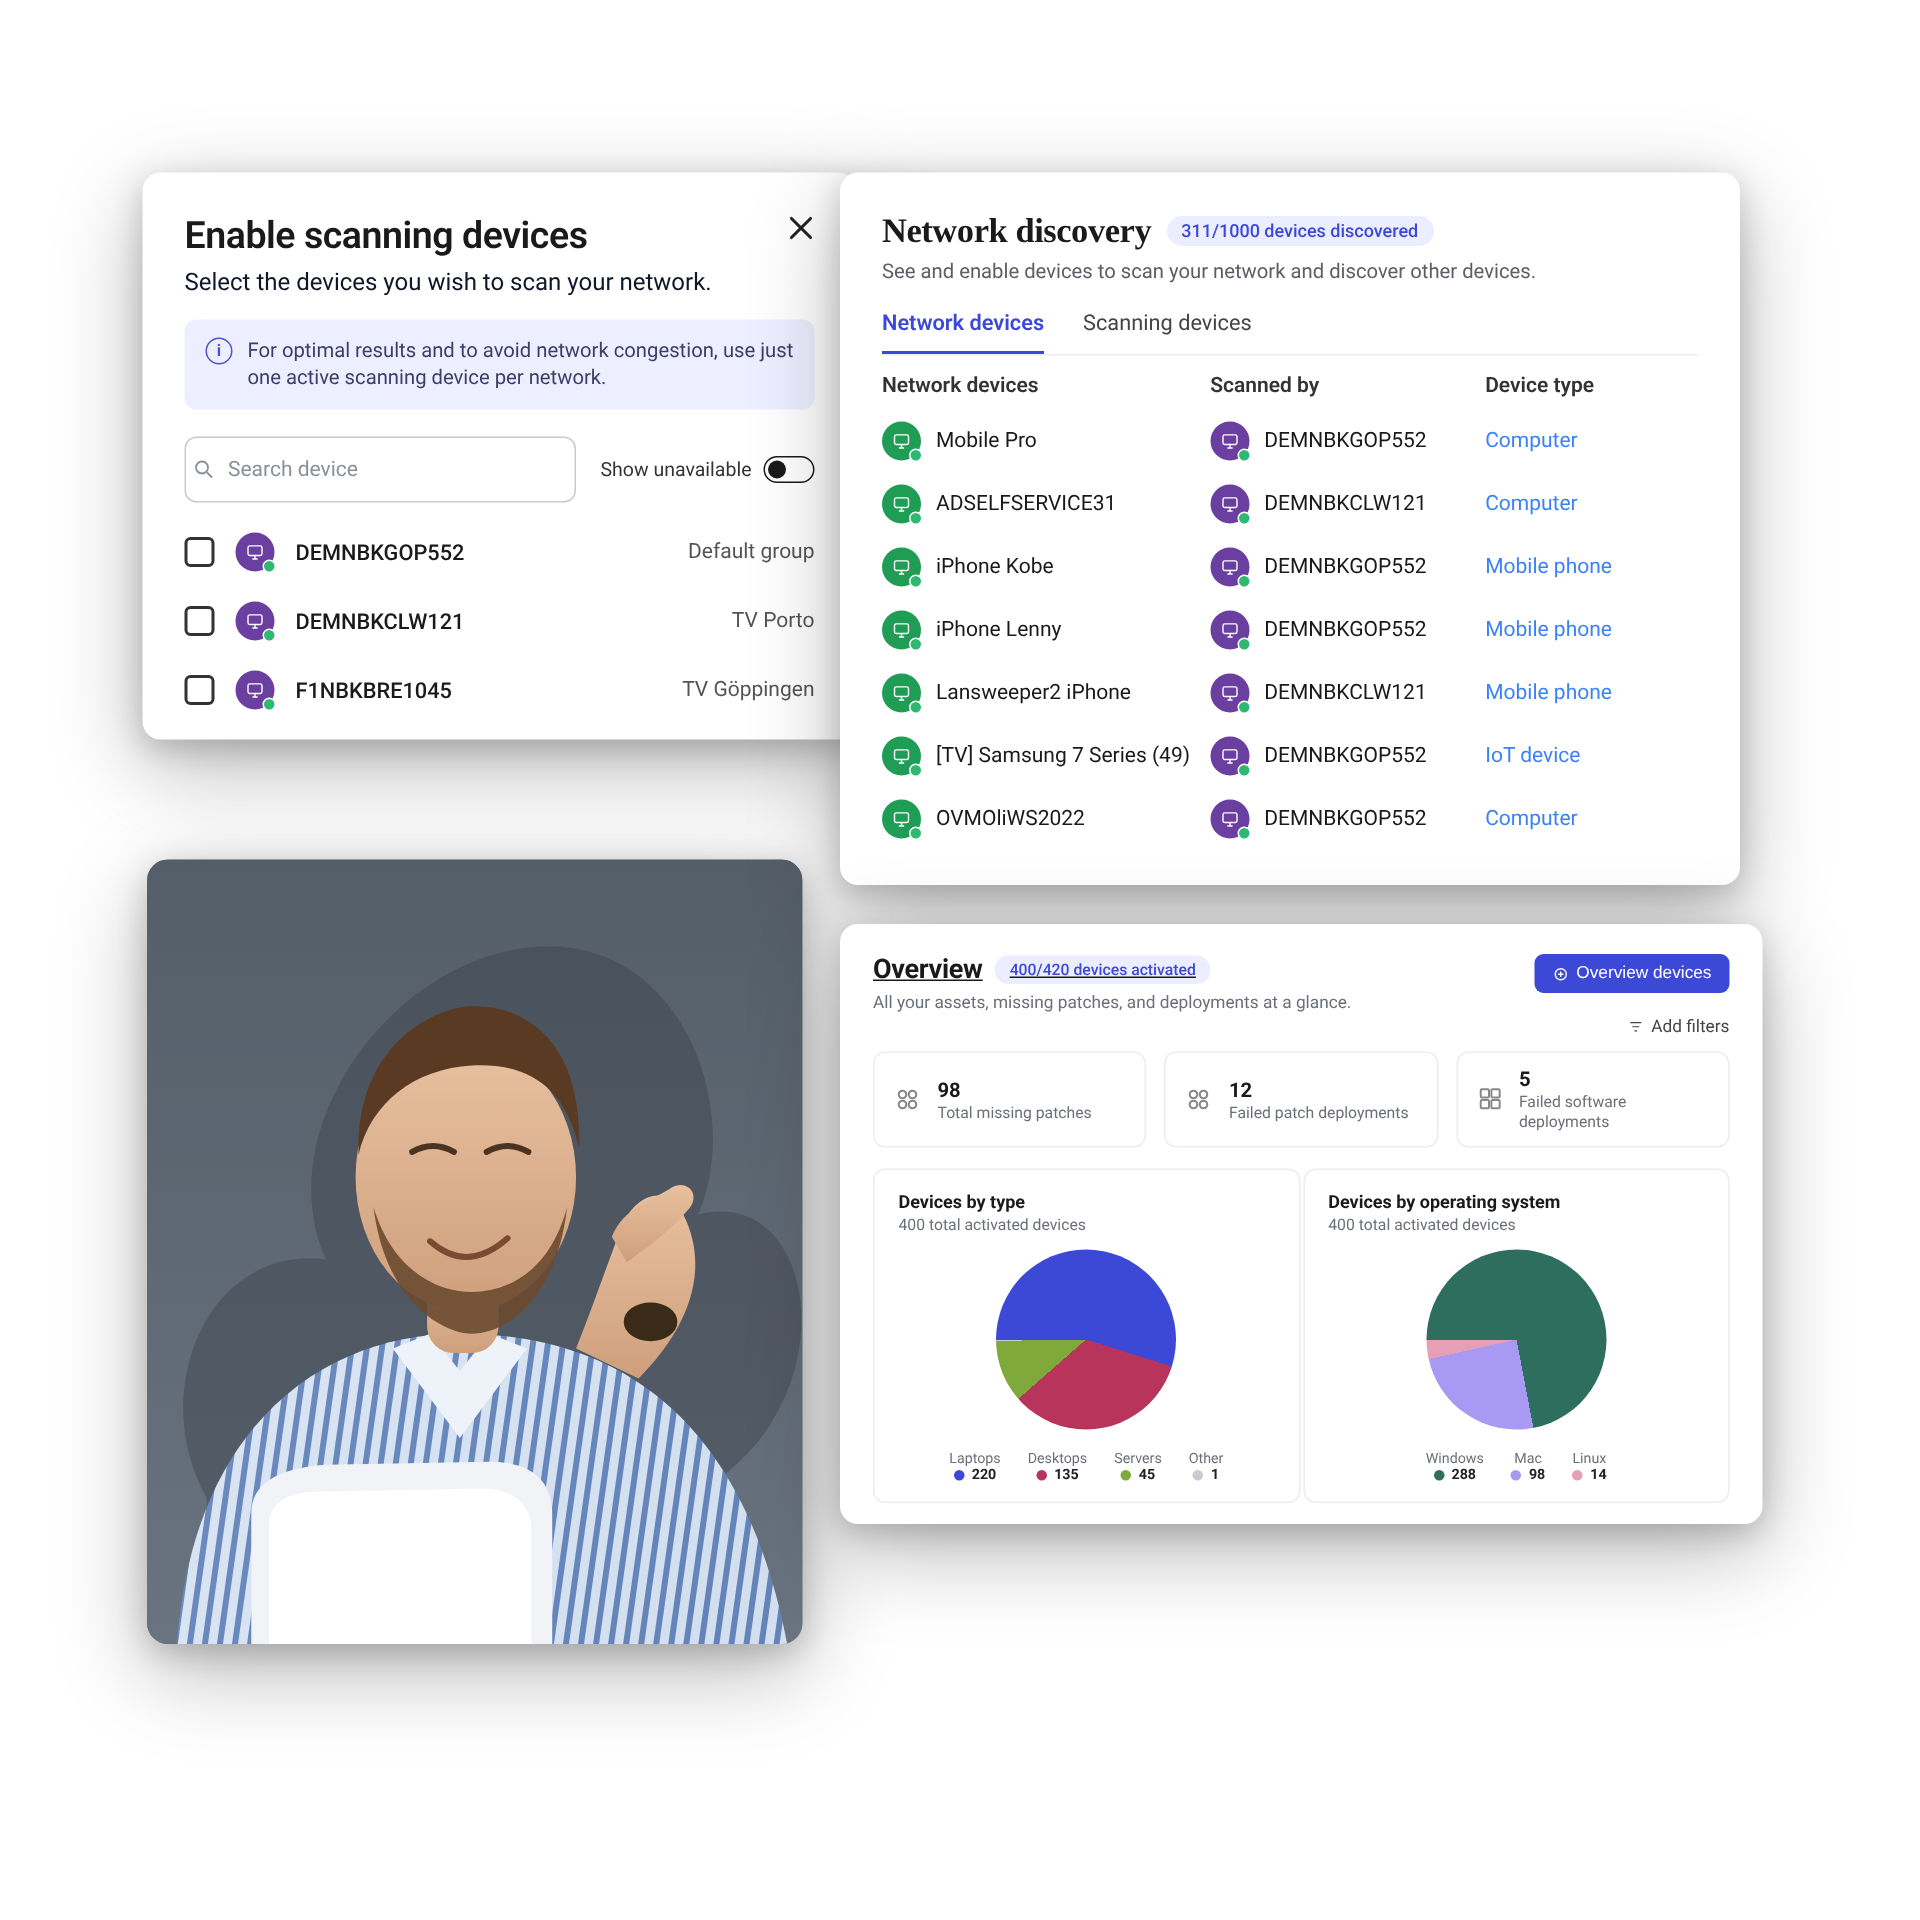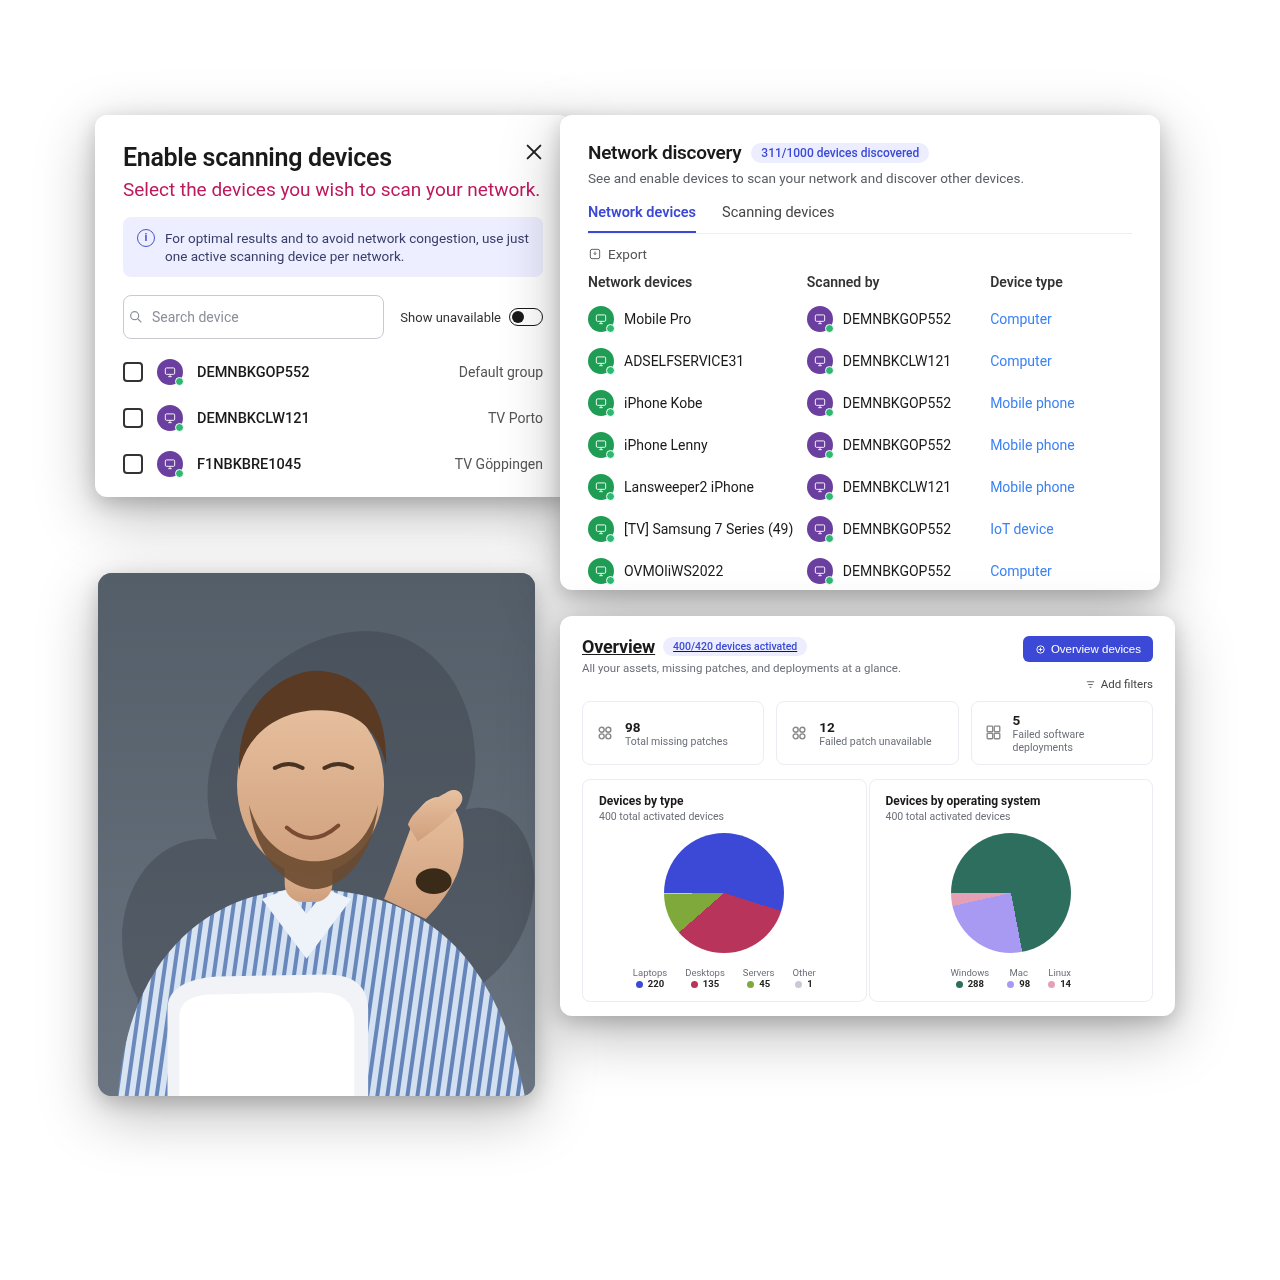--- a/index.html
+++ b/index.html
@@ -24,21 +24,21 @@
     width: 476px; padding: 28px 28px 20px;
   }
   #scanning .title-row { display:flex; justify-content:space-between; align-items:flex-start; }
   #scanning h2 { font-size: 25px; font-weight: 600; letter-spacing: -0.3px; }
   #scanning .close { width:18px; height:18px; position:relative; cursor:pointer; }
   #scanning .close::before, #scanning .close::after {
     content:""; position:absolute; left:8px; top:-1px; width:2px; height:20px; background:#222; border-radius:1px;
   }
   #scanning .close::before { transform: rotate(45deg); }
   #scanning .close::after { transform: rotate(-45deg); }
-  #scanning .subtitle { margin-top: 6px; font-size: 19px; color:#be185d; }
+  #scanning .subtitle { margin-top: 6px; font-size: 16px; color:#0f172a; }
   .info-banner {
     margin-top: 16px; background:#edeeff; border-radius:8px;
     padding: 12px 14px; display:flex; gap:10px; font-size:13.5px; color:#3a3f6a;
     line-height:1.35;
   }
   .info-icon {
     width:18px; height:18px; border:1.5px solid #4a55c9; border-radius:50%;
     flex:0 0 18px; display:flex; align-items:center; justify-content:center;
     color:#4a55c9; font-size:11px; font-weight:700;
   }
@@ -80,21 +80,21 @@
     left: 98px; top: 573px; width: 437px; height: 523px; overflow:hidden;
     border-radius:14px; background:#707a84;
   }
   #photo svg { width:100%; height:100%; display:block; }
 
   
   #discovery {
     left: 560px; top: 115px; width: 600px; padding: 26px 28px 20px; height: 475px;
   }
   #discovery .hdr { display:flex; align-items:center; gap:10px; }
-  #discovery h2 { font-size:19px; font-weight:600; letter-spacing:-0.3px; }
+  #discovery h2 { font-size:23px; font-weight:600; letter-spacing:-0.3px;font-family:Liberation Serif, serif; }
   .pill {
     background:#eceeff; color:#3b49d6; font-size:12px; padding:3px 10px;
     border-radius:10px; font-weight:500;
   }
   #discovery .subtitle { margin-top:6px; font-size:13.5px; color:#5b5e66; }
   .tabs { margin-top:18px; display:flex; gap:26px; border-bottom:1px solid #eee; }
   .tab { padding-bottom:10px; font-size:14.5px; color:#444; cursor:pointer; }
   .tab.active { color:#3b49d6; font-weight:600; border-bottom:2px solid #3b49d6; }
   .export-row {
     margin-top:12px; font-size:13.5px; color:#555; display:flex; align-items:center; gap:6px;
@@ -277,27 +277,20 @@
       <h2>Network discovery</h2>
       <span class="pill">311/1000 devices discovered</span>
     </div>
     <p class="subtitle">See and enable devices to scan your network and discover other devices.</p>
 
     <div class="tabs">
       <div class="tab active">Network devices</div>
       <div class="tab">Scanning devices</div>
     </div>
 
-    <div class="export-row">
-      <svg viewBox="0 0 24 24">
-          <rect x="4" y="4" width="16" height="16" rx="3" stroke-width="1.6"></rect>
-          <path d="M12 8v5m0 0l-2-2m2 2l2-2" stroke-width="1.6"></path>
-        </svg>
-      <span>Export</span>
-    </div>
 
     <div class="tbl" id="discovery-table">
         <div class="th">Network devices</div>
         <div class="th">Scanned by</div>
         <div class="th">Device type</div>
     <div class="net-cell">
       <span class="dev-ico green">
             <svg viewBox="0 0 24 24">
               <rect x="4" y="5" width="16" height="11" rx="2"></rect>
               <path d="M9 20h6M12 16v4"></path>
@@ -486,21 +479,21 @@
     </div>
     <div class="stat">
       <div class="mini-ico"><svg viewBox="0 0 24 24" fill="none" stroke="currentColor" stroke-width="1.7">
               <circle cx="8" cy="8" r="3"></circle>
               <circle cx="16" cy="8" r="3"></circle>
               <circle cx="8" cy="16" r="3"></circle>
               <circle cx="16" cy="16" r="3"></circle>
             </svg></div>
       <div>
         <div class="n">12</div>
-        <div class="lbl">Failed patch unavailable</div>
+        <div class="lbl">Failed patch deployments</div>
       </div>
     </div>
     <div class="stat">
       <div class="mini-ico"><svg viewBox="0 0 24 24" fill="none" stroke="currentColor" stroke-width="1.7">
               <rect x="4" y="4" width="7" height="7" rx="1"></rect>
               <rect x="13" y="4" width="7" height="7" rx="1"></rect>
               <rect x="4" y="13" width="7" height="7" rx="1"></rect>
               <rect x="13" y="13" width="7" height="7" rx="1"></rect>
             </svg></div>
       <div>

